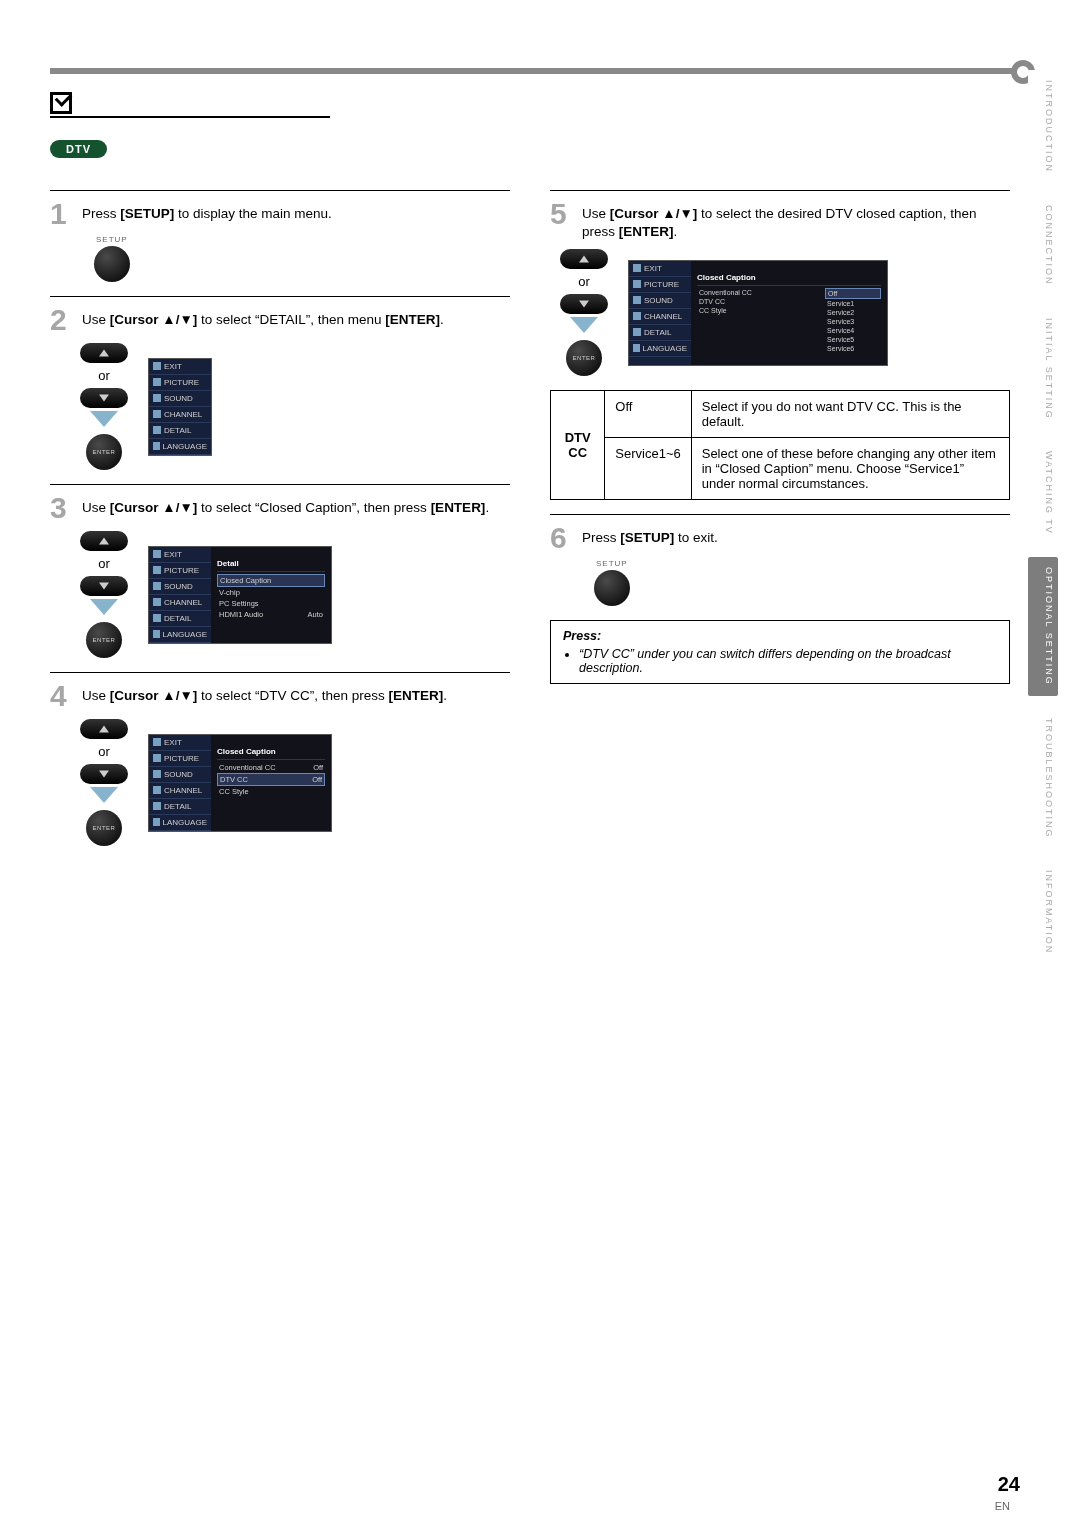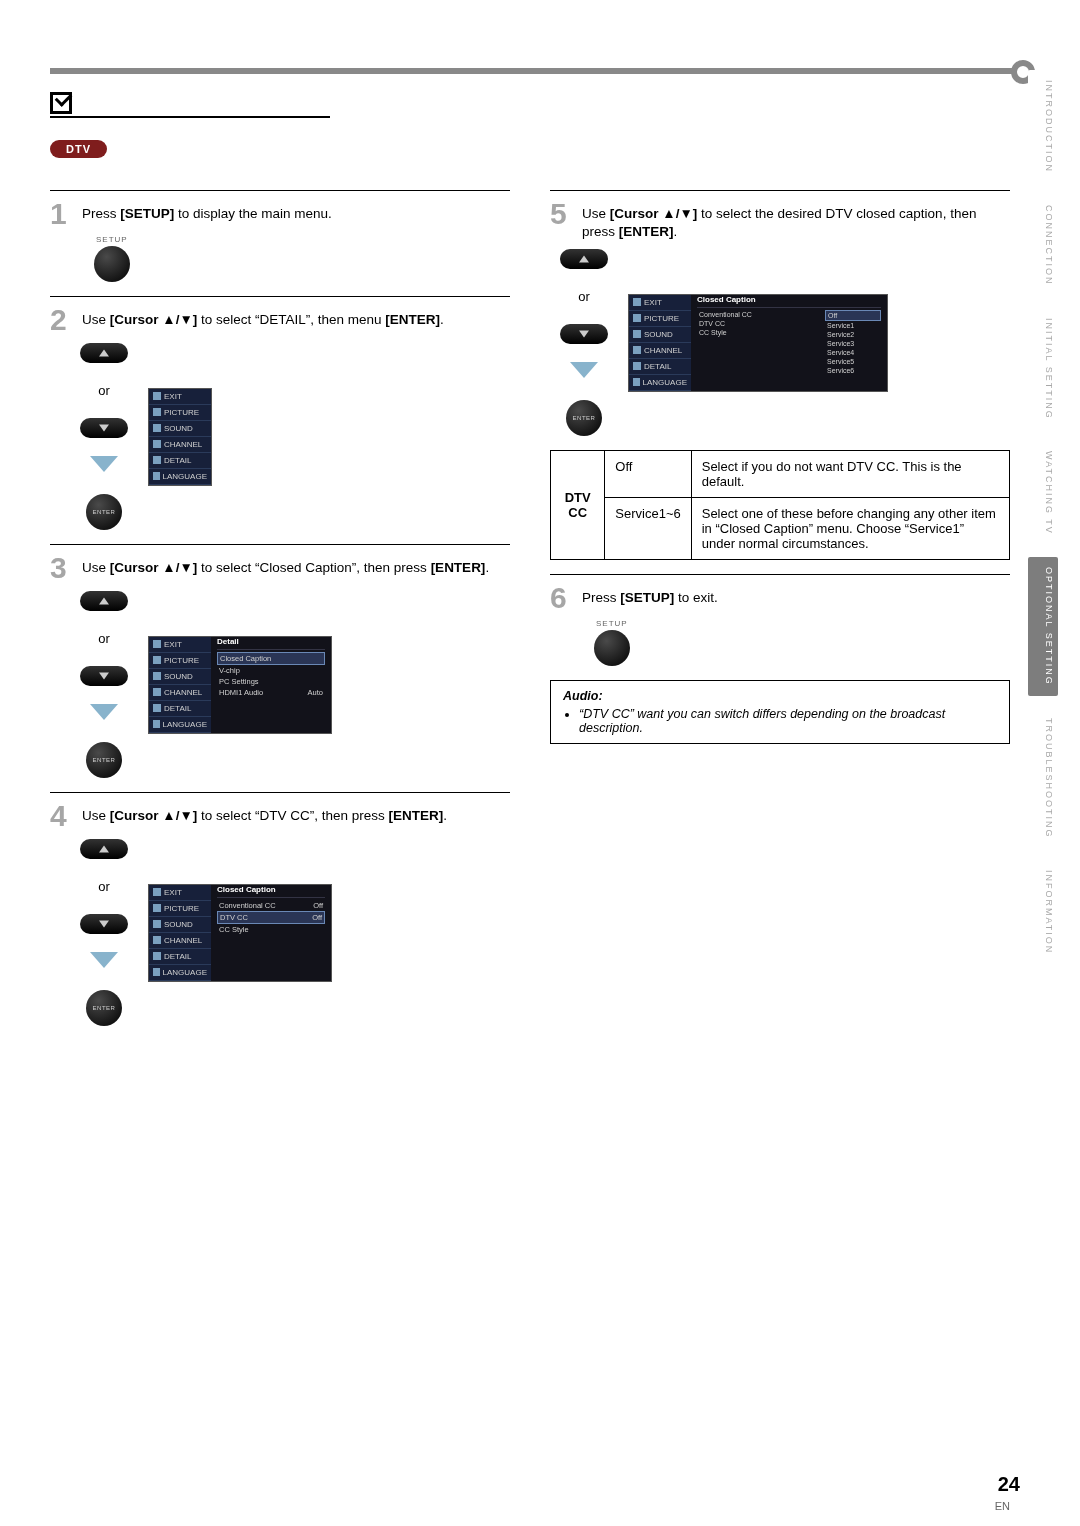--- a/index.html
+++ b/index.html
@@ -87,21 +87,21 @@
   }
   .title-underline {
     margin-top: 2px;
     height: 2px;
     background: #000;
     width: 280px;
   }
   .dtv-pill {
     margin-top: 22px;
     display: inline-block;
-    background: #7f1d1d;
+    background: #14532d;
     color: #fff;
     font-size: 11px;
     font-weight: bold;
     padding: 3px 16px;
     border-radius: 10px;
     letter-spacing: 1px;
   }
   .intro {
     margin-top: 6px;
     font-size: 13.5px;
@@ -153,21 +153,21 @@
   .remote-cluster {
     display: flex;
     align-items: center;
     gap: 20px;
     margin: 8px 0 0 30px;
   }
   .remote-stack {
     display: flex;
     flex-direction: column;
     align-items: center;
-    gap: 18px;
+    gap: 3px;
   }
   .pill-btn {
     width: 48px; height: 20px;
     background: linear-gradient(#333,#000);
     border-radius: 12px;
     position: relative;
   }
   .pill-btn.up:after, .pill-btn.down:after {
     content:"";
     position:absolute; left:50%; top:50%;
@@ -210,21 +210,21 @@
     padding:3px 4px;
     border-bottom:1px solid #2a3a5a;
     display:flex; align-items:center; gap:3px;
     white-space:nowrap;
   }
   .osd-side .ico { width:8px; height:8px; background:#7aa0c0; display:inline-block; }
   .osd-body {
     flex:1;
     background:#12121a;
     min-width:120px;
-    padding:0 6px;
+    padding:12px 6px;
     position:relative;
   }
   .osd-title { font-weight:bold; color:#fff; margin-bottom:3px; font-size:8px; }
   .osd-row { display:flex; justify-content:space-between; padding:1px 2px; font-size:7.5px; }
   .osd-row.hl { background:#2a3555; border:1px solid #6a88b5; }
   .osd-row.sm { font-size:7px; }
   .osd-col-right { width:56px; text-align:left; }
   .osd-divider { height:1px; background:#334; margin:2px 0; }
   
   table.info {
@@ -584,23 +584,23 @@
       <div class="step">
         <div class="step-num">6</div>
         <div class="step-body">
           <span>Press </span><b>[SETUP]</b><span> to exit.</span>
         </div>
       </div>
       <div class="setup-label">SETUP</div>
       <div class="setup-btn"></div>
 
       <div class="note-box">
-        <div class="note-title">Audio:</div>
+        <div class="note-title">Press:</div>
         <ul>
-          <li>“DTV CC” want you can switch differs depending on the broadcast description.</li>
+          <li>“DTV CC” under you can switch differs depending on the broadcast description.</li>
         </ul>
       </div>
     </div>
   </div>
 </div>
 
 <div class="page-num">24</div>
 <div class="page-lang">EN</div>
 
 </body></html>

